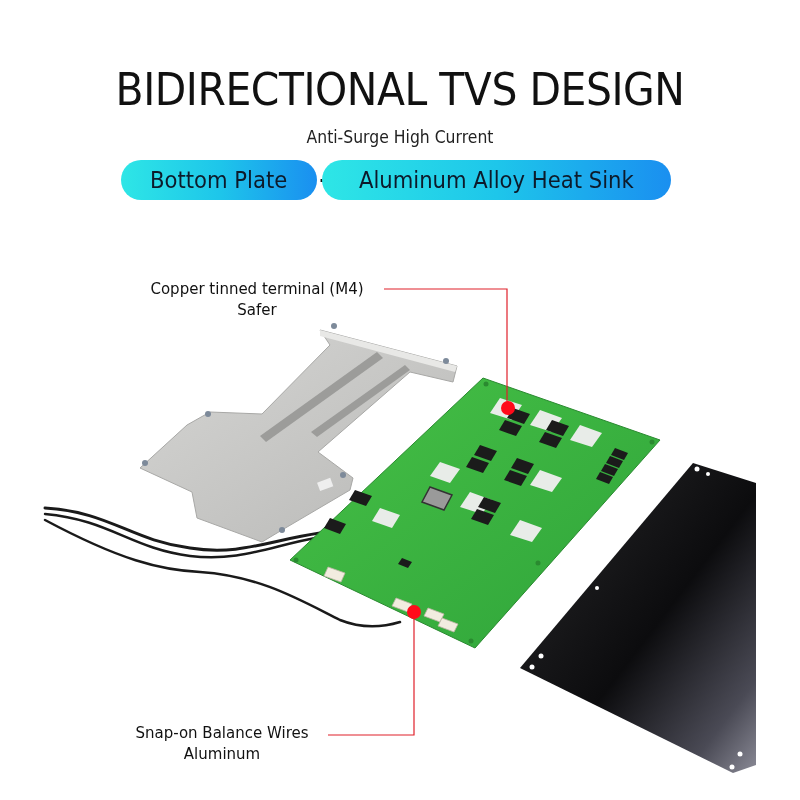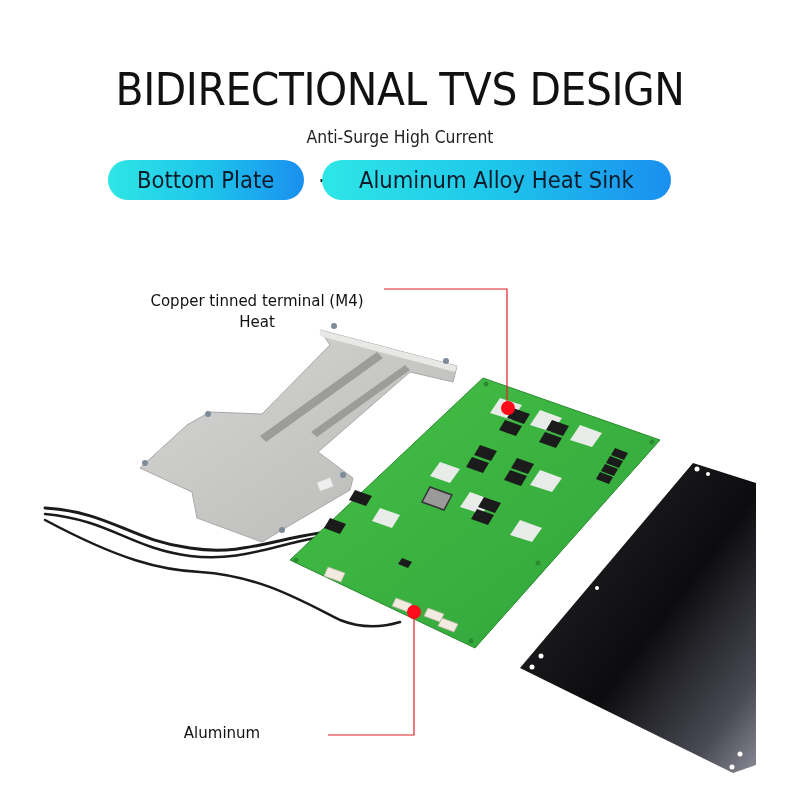--- a/index.html
+++ b/index.html
@@ -13,26 +13,26 @@
       position: absolute; left: 0; top: 125px; width: 800px; text-align: center;
       font-size: 17px; color: #222; line-height: 24px; transform: scaleX(0.92);
     }
     .pill {
       position: absolute; top: 160px; height: 40px; border-radius: 20px;
       background: linear-gradient(90deg, #2ee6e6 0%, #1ec6ea 50%, #1a8ff0 100%);
       color: #0d1a2a; font-size: 23px; line-height: 40px; text-align: center;
       white-space: nowrap; overflow: hidden;
     }
     .pill span { display: inline-block; transform: scaleX(0.92); }
-    .pill-bottom { left: 108px; width: 196px; }
+    .pill-bottom { left: 121px; width: 196px; }
     .pill-alu { left: 322px; width: 349px; }
     .plus { position: absolute; left: 318px; top: 160px; width: 20px; text-align: center; font-size: 24px; line-height: 40px; color: #111; font-weight: bold; }
     .product { position: absolute; left: 0; top: 0; width: 800px; height: 800px; }
     .callout { position: absolute; text-align: center; color: #111; font-size: 15px; line-height: 21px; white-space: nowrap; }
-    .callout .main { font-weight: normal; margin-top: 12px; }
+    .callout .main { font-weight: normal; }
     .callout-top { left: 128px; top: 279px; width: 258px; }
     .callout-bottom { left: 118px; top: 723px; width: 208px; }
   </style>
 </head>
 <body>
 
 <div class="title">BIDIRECTIONAL TVS DESIGN</div>
 <div class="subtitle">Anti-Surge High Current</div>
 
 <div class="pill pill-bottom"><span>Bottom Plate</span></div>
@@ -151,17 +151,18 @@
     <polyline points="414,612 414,735 328,735"></polyline>
   </g>
   <g fill="#ff0a1a">
     <circle cx="508" cy="408" r="7"></circle>
     <circle cx="414" cy="612" r="7"></circle>
   </g>
 </svg>
 
 <div class="callout callout-top">
   <div class="main">Copper tinned terminal (M4)</div>
-  <div>Heat</div>
+  <div>Safer</div>
 </div>
 <div class="callout callout-bottom">
+  <div class="main">Snap-on Balance Wires</div>
   <div>Aluminum</div>
 </div>
 
 </body></html>

